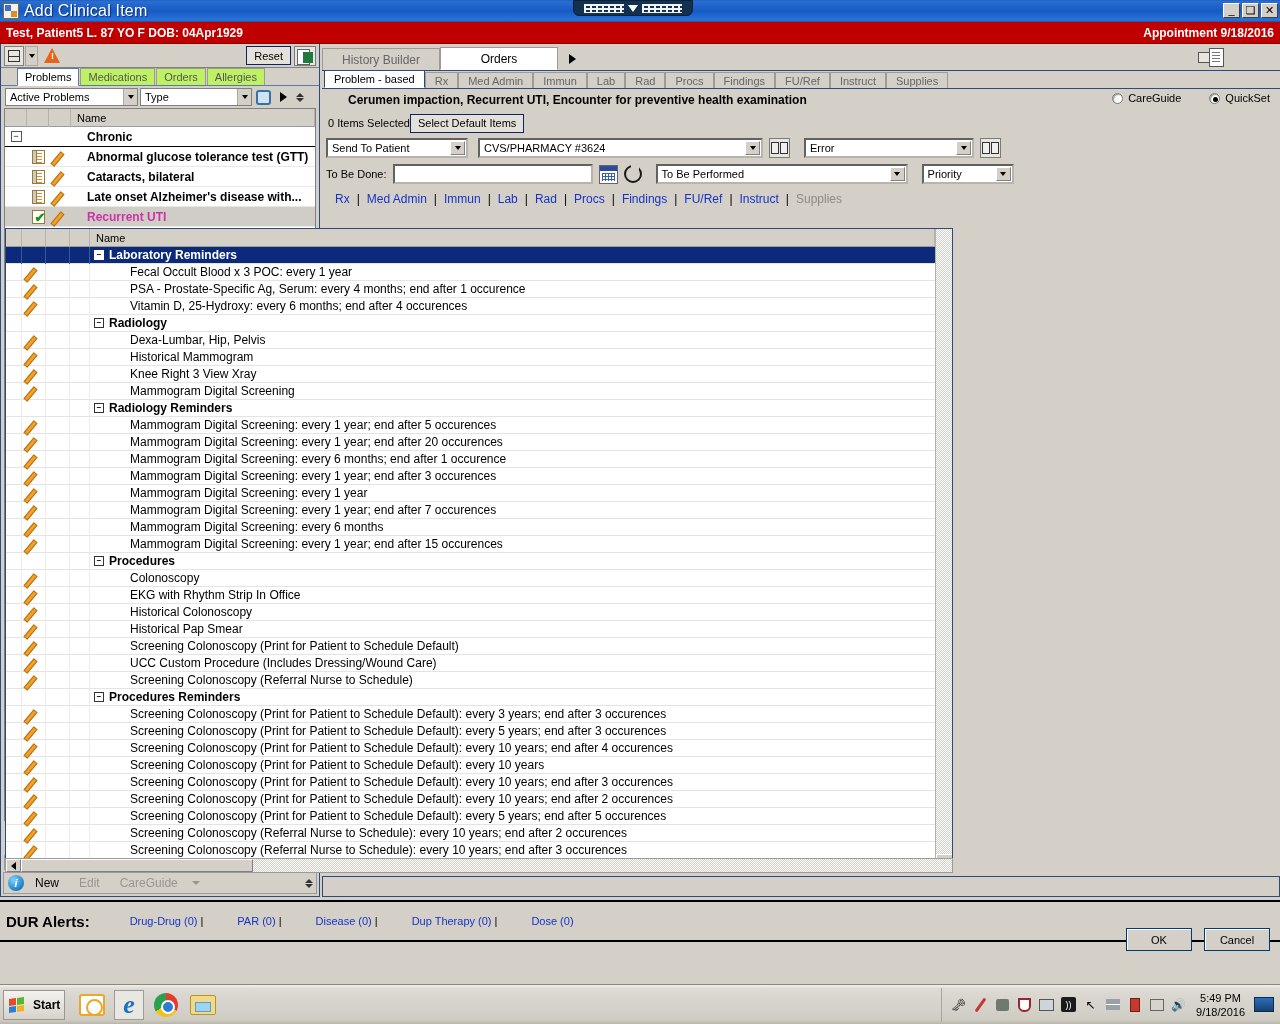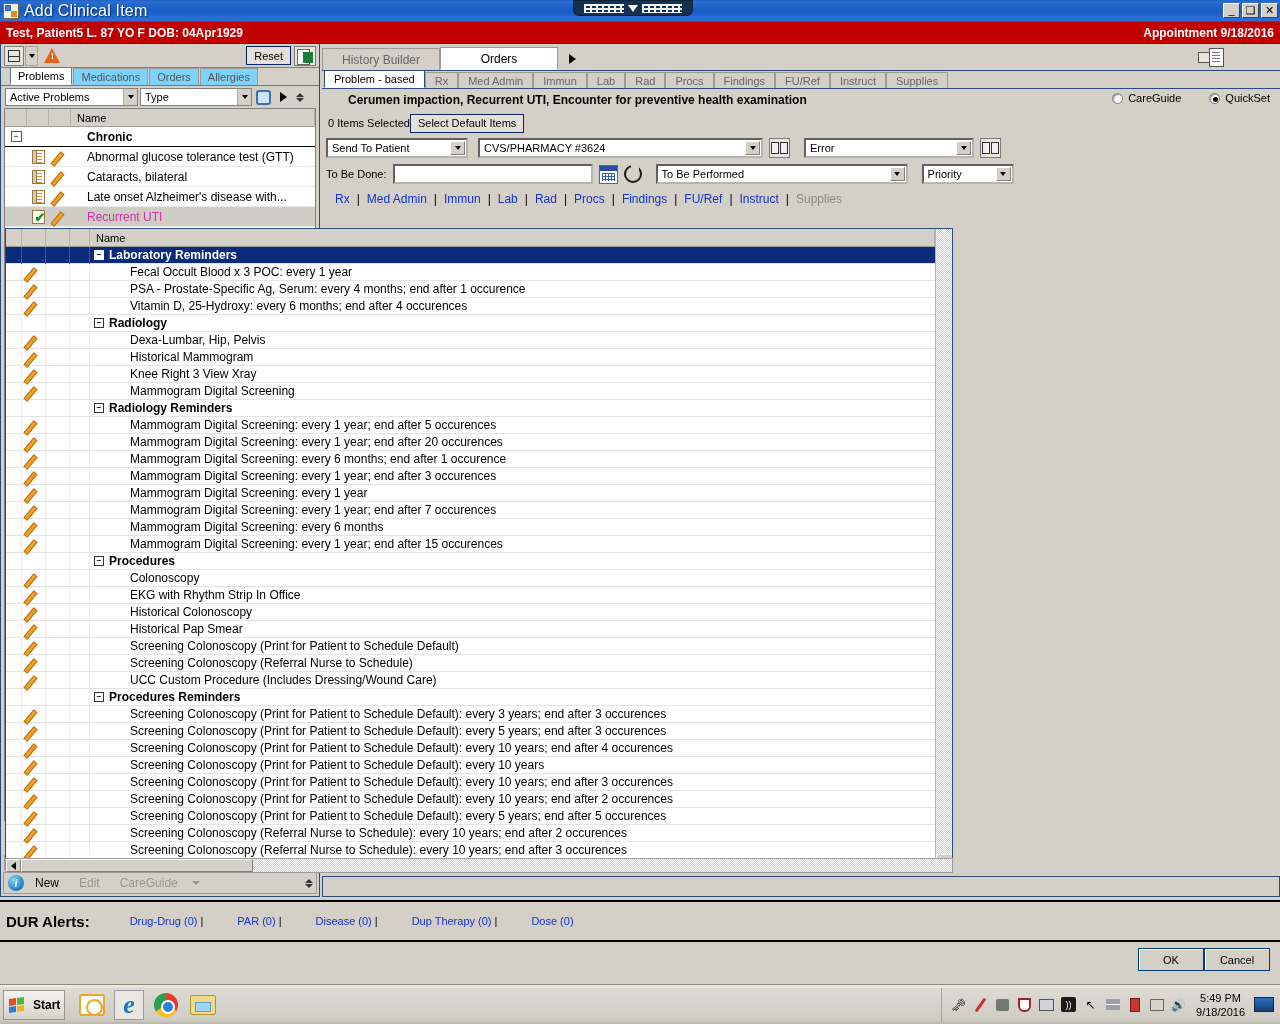--- a/index.html
+++ b/index.html
@@ -84,24 +84,24 @@
     background: #e4e1da; border: 1px solid #0a246a; padding: 0 7px;
     font-size: 11px; display: flex; align-items: center; justify-content: center; color: #000;
   }
   .excel-ico {
     position: absolute; right: 3px; top: 2px; width: 22px; height: 20px;
     background: #e9e6df; border: 1px solid #7a7a7a; position: absolute;
   }
   .excel-ico:before { content:""; position:absolute;left:2px;top:2px;width:11px;height:14px;background:#fff;border:1px solid #666; }
   .excel-ico:after { content:""; position:absolute;right:2px;bottom:2px;width:10px;height:11px;background:#1f7a3d; }
 
-  .ltabs { height: 18px; display: flex; align-items: flex-end; background: #d4d0c8; border-bottom: 1px solid #5b7aa8; padding-left: 9px; }
+  .ltabs { height: 18px; display: flex; align-items: center; background: #d4d0c8; border-bottom: 1px solid #5b7aa8; padding-left: 16px; }
   .ltab {
     height: 17px; padding: 0 7px; font-size: 11px; color: #555;
-    background: #7dd3fc; border: 1px solid #9e9a94; border-bottom: none;
+    background: #bef264; border: 1px solid #9e9a94; border-bottom: none;
     display: flex; align-items: center; margin-right: 1px;
   }
   .ltab.active { background: #fff; color: #000; height: 18px; border-color: #5b7aa8; border-bottom: 1px solid #fff; position: relative; z-index:2; }
 
   .filterbar { height: 22px; display: flex; align-items: center; background: #d4d0c8; padding: 2px 2px 2px 4px; gap: 2px; }
   .fsel {
     height: 18px; background: #fff; border: 1px solid #808080; display: flex; align-items: center;
     justify-content: space-between; padding-left: 4px; font-size: 11px; color: #000;
   }
   .fsel .arw { width: 14px; height: 16px; background: #d4d0c8; border-left: 1px solid #aaa; display:flex;align-items:center;justify-content:center; }
@@ -119,21 +119,21 @@
   .lgh.c1 { width: 22px; } .lgh.c2 { width: 22px; } .lgh.c3 { width: 22px; }
   .lgh.cn { flex: 1; padding-left: 6px; display: flex; align-items: center; font-size: 11px; color: #000; }
 
   .prow { display: flex; height: 20px; align-items: center; border-bottom: 1px solid #e8e8e8; }
   .prow.group { border-bottom: 1px solid #000; }
   .prow.sel { background: #d0cdc7; }
   .pc1 { width: 22px; display: flex; align-items: center; justify-content: center; }
   .pc2 { width: 22px; display: flex; align-items: center; justify-content: center; }
   .pc3 { width: 22px; display: flex; align-items: center; justify-content: center; }
   .pc4 { width: 12px; }
-  .pname { flex: 1; font-size: 12px; color: #000; padding-left: 4px; white-space: nowrap; overflow: hidden; }
+  .pname { flex: 1; font-size: 12px; color: #000; padding-left: 4px; white-space: nowrap; overflow: hidden; font-weight: bold; }
   .pname.hdr { font-weight: bold; font-size: 12px; }
   .pname.pink { color: #cc33aa; }
   .expander {
     width: 11px; height: 11px; border: 1px solid #555; background: #fff;
     display: inline-flex; align-items: center; justify-content: center; font-size: 9px; line-height: 1; color: #000;
   }
   .ico-note { width: 13px; height: 14px; background: #fff; border: 1px solid #9a7a3a; position: relative; }
   .ico-note:before {
     content:""; position:absolute; left:2px; top:2px; right:2px; height:1px; background:#e08a2a;
     box-shadow: 0 3px 0 #e08a2a, 0 6px 0 #e08a2a, 0 9px 0 #e08a2a;
@@ -274,21 +274,21 @@
   
   .durbar {
     position: absolute; left: 0; top: 900px; width: 1280px; height: 42px;
     background: #d4d0c8; border-top: 2px solid #000; border-bottom: 2px solid #000;
     display: flex; align-items: center; padding-left: 6px;
   }
   .durlabel { font-size: 15px; font-weight: bold; color: #000; margin-right: 40px; }
   .durlink { color: #1633c8; font-size: 11px; }
   .durpipe { color: #000; font-size: 11px; margin: 0 34px 0 3px; }
 
-  .okcancel { position: absolute; right: 10px; top: 948px; display: flex; }
+  .okcancel { position: absolute; right: 10px; top: 928px; display: flex; gap: 12px; }
   .obtn {
     width: 66px; height: 23px; background: #d4d0c8; border: 1px solid #003c74;
     display: flex; align-items: center; justify-content: center; font-size: 11px; color: #000;
     box-shadow: inset 1px 1px 0 #fff;
   }
 
   
   .taskbar {
     position: absolute; left: 0; bottom: 0; width: 1280px; height: 40px;
     background: linear-gradient(to bottom, #f0efee 0%, #dcdad3 10%, #cfccc4 90%, #b8b4aa 100%);
@@ -901,30 +901,30 @@
           <div class="mc-d"></div>
           <div class="mc-n item">Screening Colonoscopy (Print for Patient to Schedule Default)</div>
         </div>
         <div class="mrow">
           <div class="mc-a"></div>
           <div class="mc-b">
             <span class="ico-pencil"></span>
           </div>
           <div class="mc-c"></div>
           <div class="mc-d"></div>
+          <div class="mc-n item">UCC Custom Procedure (Includes Dressing/Wound Care)</div>
+        </div>
+        <div class="mrow">
+          <div class="mc-a"></div>
+          <div class="mc-b">
+            <span class="ico-pencil"></span>
+          </div>
+          <div class="mc-c"></div>
+          <div class="mc-d"></div>
           <div class="mc-n item">Screening Colonoscopy (Referral Nurse to Schedule)</div>
-        </div>
-        <div class="mrow">
-          <div class="mc-a"></div>
-          <div class="mc-b">
-            <span class="ico-pencil"></span>
-          </div>
-          <div class="mc-c"></div>
-          <div class="mc-d"></div>
-          <div class="mc-n item">UCC Custom Procedure (Includes Dressing/Wound Care)</div>
         </div>
         <div class="mrow">
           <div class="mc-a"></div>
           <div class="mc-b"></div>
           <div class="mc-c"></div>
           <div class="mc-d"></div>
           <div class="mc-n grp">
             <span class="exp2">−</span>
             <span>Procedures Reminders</span>
           </div>

